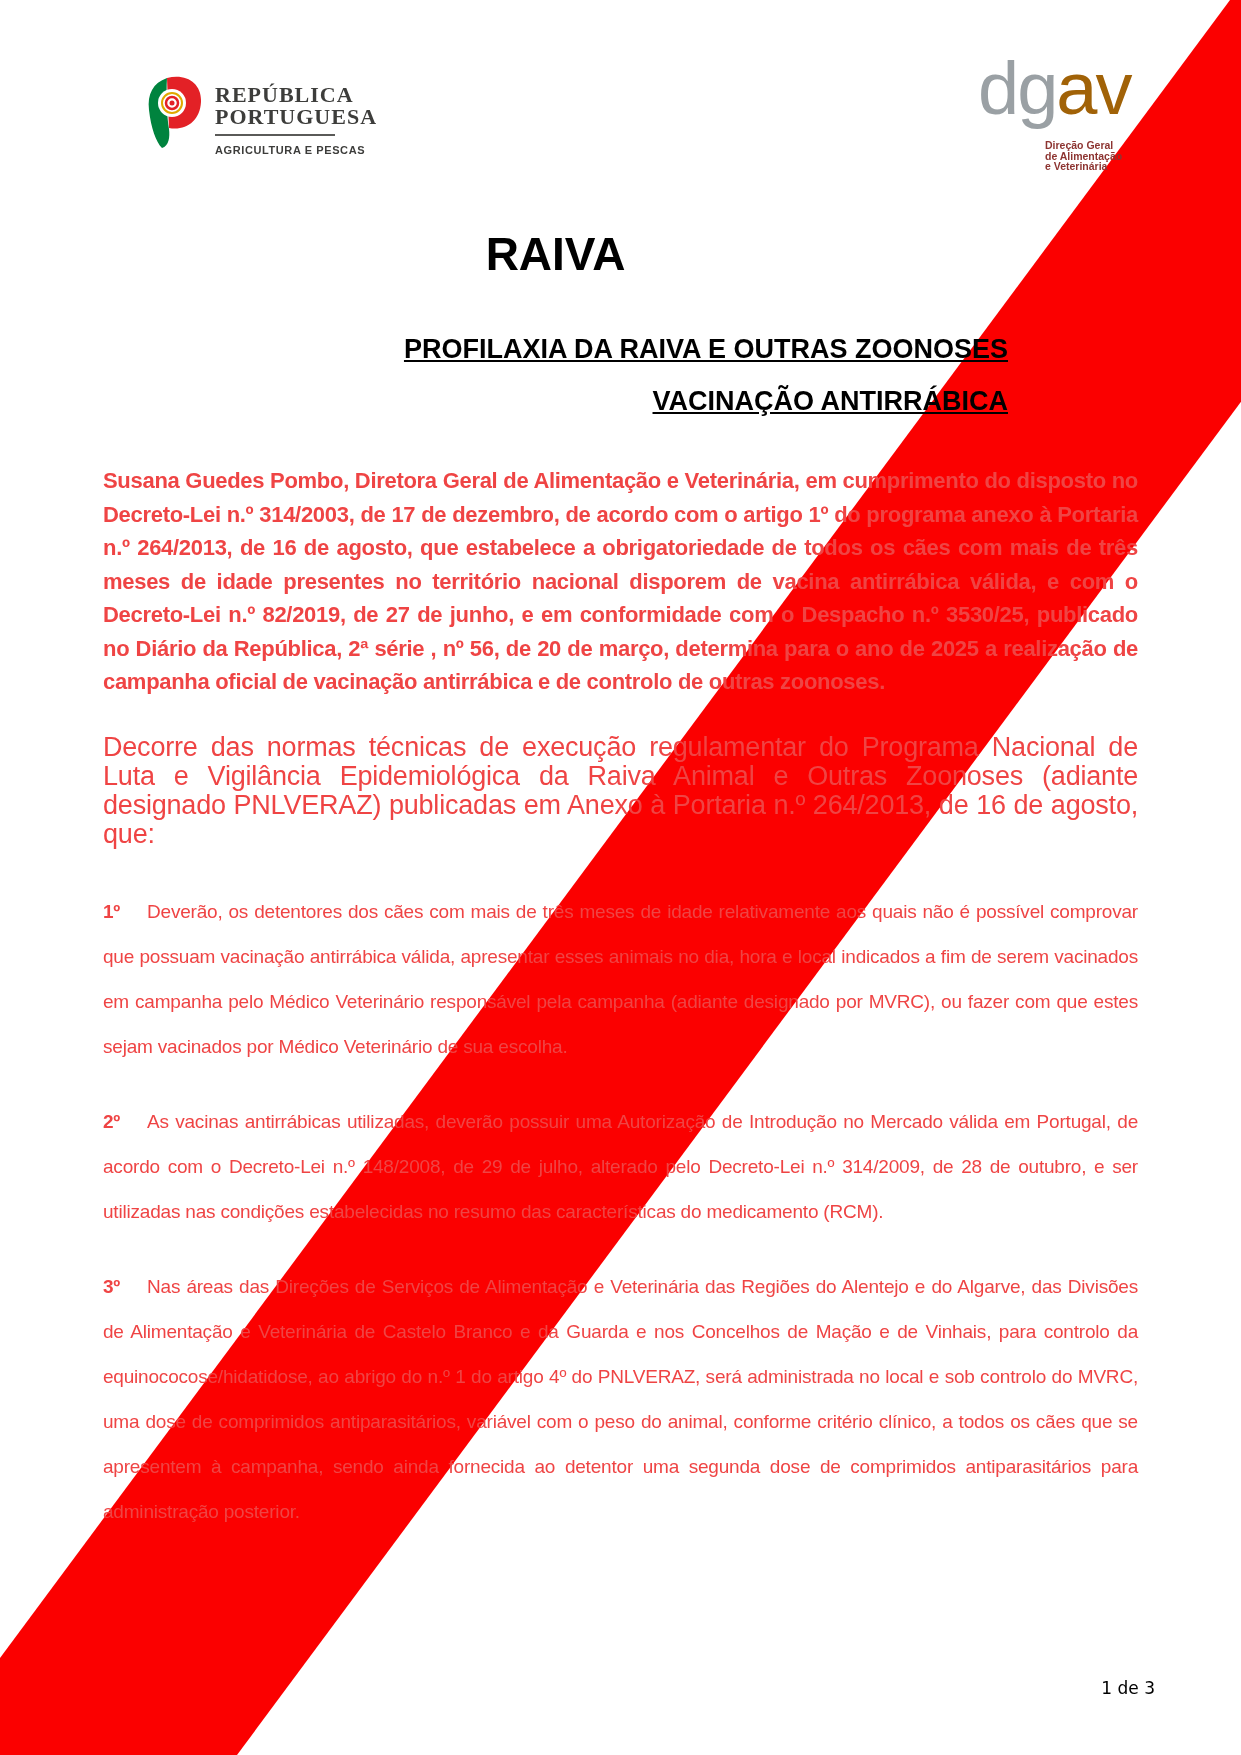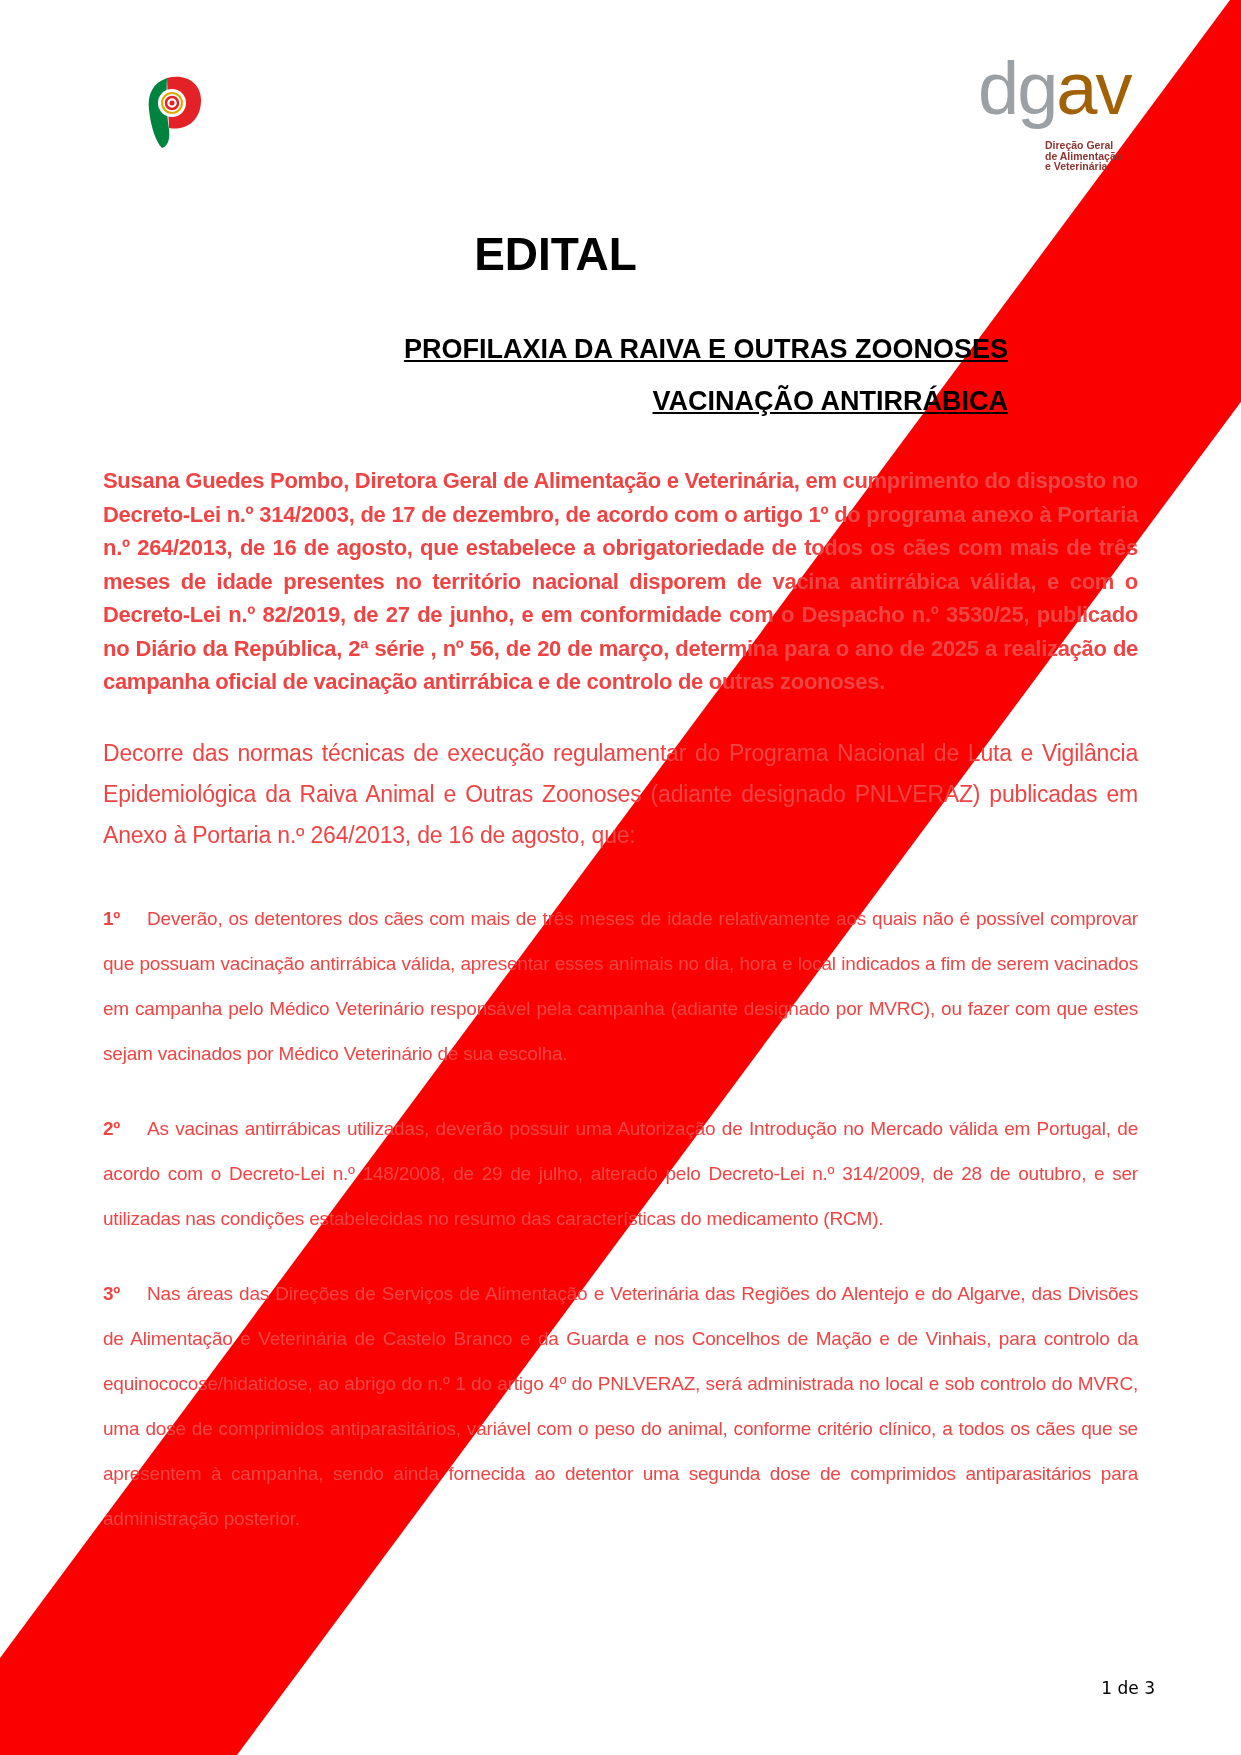--- a/index.html
+++ b/index.html
@@ -43,21 +43,21 @@
   .doc h2{
     margin:0 0 18px 0;width:905px;text-align:right;
     font-size:27px;line-height:34px;font-weight:700;color:#000;text-decoration:underline;
   }
   .doc h2.last{margin-bottom:46px;}
   .doc p{margin:0;text-align:justify;color:#ef4444;}
   .intro{
     font-weight:700;font-size:22px;line-height:33.5px;
     letter-spacing:-0.3px;margin-bottom:34px !important;
   }
-  .para{font-size:23px;line-height:41px;letter-spacing:-0.2px;margin-bottom:40px !important;}
+  .para{font-size:27px;line-height:29px;letter-spacing:-0.2px;margin-bottom:40px !important;}
   .item{font-size:19px;line-height:45px;letter-spacing:-0.2px;margin-bottom:30px !important;}
   .item b{display:inline-block;min-width:44px;font-weight:700;}
 
   .footer{
     position:absolute;right:86px;top:1678px;z-index:1;
     font-family:"DejaVu Sans",sans-serif;font-size:17px;color:#000000;
   }
 </style>
 </head>
 <body>
@@ -70,33 +70,41 @@
 
   <div class="gov-logo">
     <svg class="gov-flag" viewBox="0 0 62 74" aria-hidden="true">
       <path d="M24 2 C44 -3 59 8 58 26 C57 45 43 55 26 52 L25 30 Z" fill="#e32126"></path>
       <path d="M24 2 C10 7 4 18 6 34 C8 52 13 66 19 72 C26 70 27 61 26 53 C24 42 23 18 24 2 Z" fill="#00833e"></path>
       <circle cx="29" cy="27" r="14" fill="#ffffff"></circle>
       <circle cx="29" cy="27" r="10" fill="none" stroke="#e0a800" stroke-width="2"></circle>
       <circle cx="29" cy="27" r="6" fill="none" stroke="#e32126" stroke-width="2.5"></circle>
       <circle cx="29" cy="27" r="2.5" fill="#e32126"></circle>
     </svg>
+    <div class="gov-text">
+      <div class="gov-name">
+        <div>REPÚBLICA</div>
+        <div>PORTUGUESA</div>
+      </div>
+      <div class="gov-rule"></div>
+      <div class="gov-sub">AGRICULTURA E PESCAS</div>
+    </div>
   </div>
 
   <div class="dgav-logo">
     <div class="dgav-word"><span class="dgav-dg">dg</span><span class="dgav-av">av</span></div>
     <div class="dgav-sub">
       <div>Direção Geral</div>
       <div>de Alimentação</div>
       <div>e Veterinária</div>
     </div>
   </div>
 
   <div class="doc">
-    <h1>EDITAL</h1>
+    <h1>RAIVA</h1>
     <h2>PROFILAXIA DA RAIVA E OUTRAS ZOONOSES</h2>
     <h2 class="last">VACINAÇÃO ANTIRRÁBICA</h2>
 
     <p class="intro">Susana Guedes Pombo, Diretora Geral de Alimentação e Veterinária, em cumprimento do disposto no Decreto-Lei n.º 314/2003, de 17 de dezembro, de acordo com o artigo 1º do programa anexo à Portaria n.º 264/2013, de 16 de agosto, que estabelece a obrigatoriedade de todos os cães com mais de três meses de idade presentes no território nacional disporem de vacina antirrábica válida, e com o Decreto-Lei n.º 82/2019, de 27 de junho, e em conformidade com o Despacho n.º 3530/25, publicado no Diário da República, 2ª série , nº 56, de 20 de março, determina para o ano de 2025 a realização de campanha oficial de vacinação antirrábica e de controlo de outras zoonoses.</p>
 
     <p class="para">Decorre das normas técnicas de execução regulamentar do Programa Nacional de Luta e Vigilância Epidemiológica da Raiva Animal e Outras Zoonoses (adiante designado PNLVERAZ) publicadas em Anexo à Portaria n.º 264/2013, de 16 de agosto, que:</p>
 
     <p class="item"><b>1º</b><span>Deverão, os detentores dos cães com mais de três meses de idade relativamente aos quais não é possível comprovar que possuam vacinação antirrábica válida, apresentar esses animais no dia, hora e local indicados a fim de serem vacinados em campanha pelo Médico Veterinário responsável pela campanha (adiante designado por MVRC), ou fazer com que estes sejam vacinados por Médico Veterinário de sua escolha.</span></p>
 
     <p class="item"><b>2º</b><span>As vacinas antirrábicas utilizadas, deverão possuir uma Autorização de Introdução no Mercado válida em Portugal, de acordo com o Decreto-Lei n.º 148/2008, de 29 de julho, alterado pelo Decreto-Lei n.º 314/2009, de 28 de outubro, e ser utilizadas nas condições estabelecidas no resumo das características do medicamento (RCM).</span></p>

